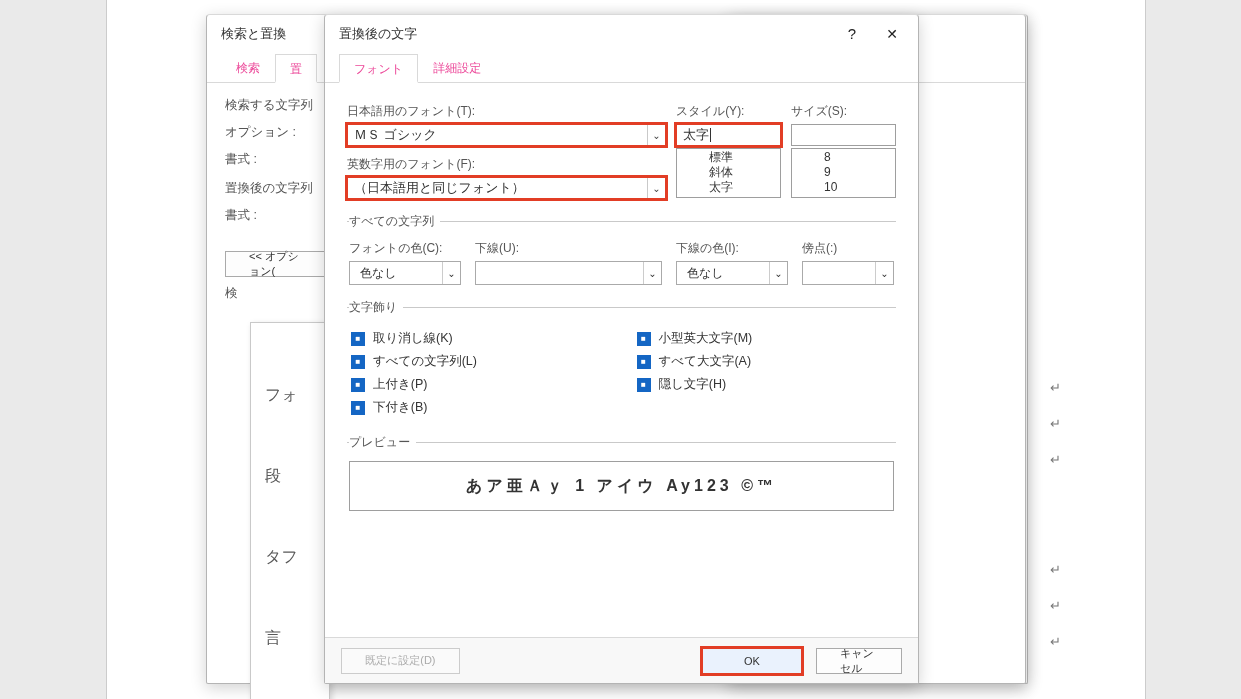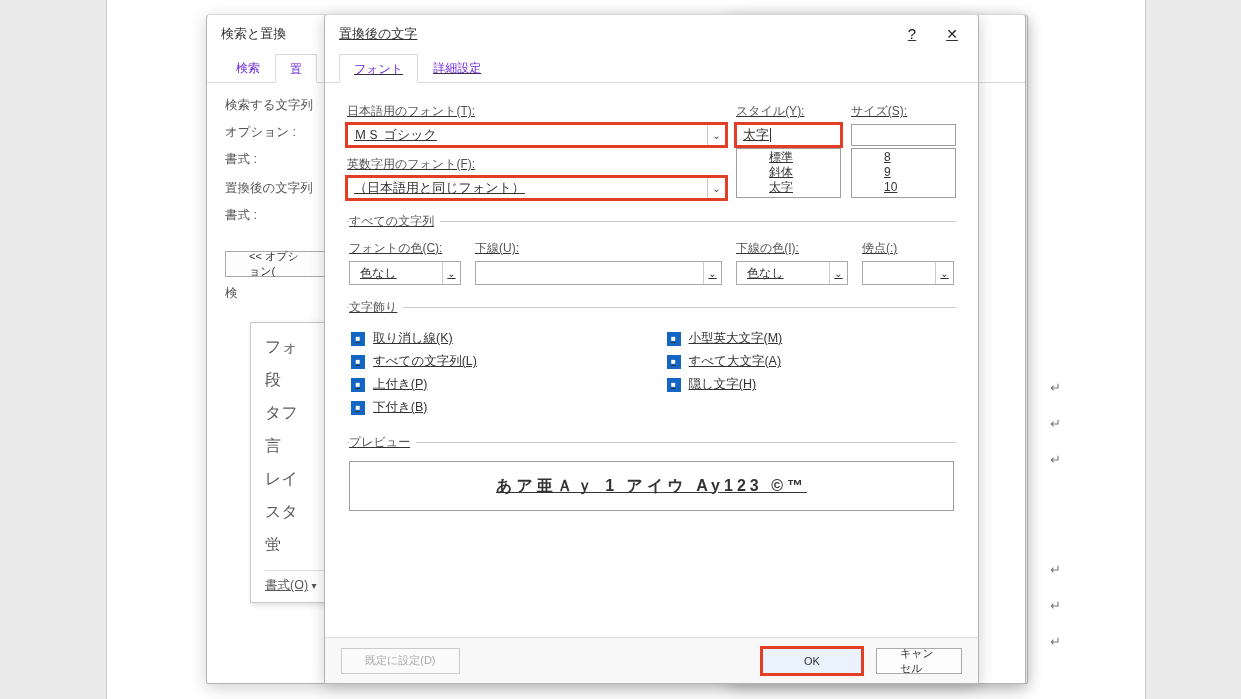--- a/index.html
+++ b/index.html
@@ -82,21 +82,21 @@
 
   .tabs {
     display: flex;
     padding: 0 8px;
     border-bottom: 1px solid #d9d9d9;
     height: 30px;
   }
   .tabs .tab {
     padding: 6px 14px 5px;
     font-size: 12px;
-    color: #6d28d9;
+    color: #ec4899;
     cursor: default;
     border: 1px solid transparent;
     border-bottom: none;
   }
   .tabs .tab.active {
     border-color: #d9d9d9;
     border-bottom: 2px solid #fff;
     background: #fff;
     position: relative;
     top: 1px;
@@ -151,38 +151,37 @@
     top: 322px;
     width: 80px;
     z-index: 2;
     background: #fff;
     border: 1px solid #c9c9c9;
     padding: 8px 4px 8px 14px;
     box-shadow: 2px 2px 6px rgba(0,0,0,.15);
     font-size: 16px;
     color: #585858;
   }
-  .truncated-menu .item { padding: 6px 0; font-family: "MS Mincho","Yu Mincho",serif;}
+  .truncated-menu .item { padding: 6px 0; font-family: "MS Mincho","Yu Mincho",serif; margin-top: 48px;}
   .truncated-menu .item.gothic { font-family: "MS Gothic","Yu Gothic",sans-serif;}
   .truncated-menu .footer {
     font-size: 12.5px;
     border-top: 1px solid #ddd;
     margin-top: 8px;
     padding-top: 6px;
     font-family: "Meiryo UI", sans-serif;
   }
 
   
   #dlg-font {
     left: 324px;
     top: 14px;
-    width: 655px;
+    width: 595px;
     height: 670px;
     z-index: 3;
-    text-decoration: underline;
   }
   .body-area {
     padding: 14px 22px 10px;
   }
   .group-label {
     font-size: 12px;
     color: #555;
     margin-bottom: 4px;
     margin-top: 6px;
   }

